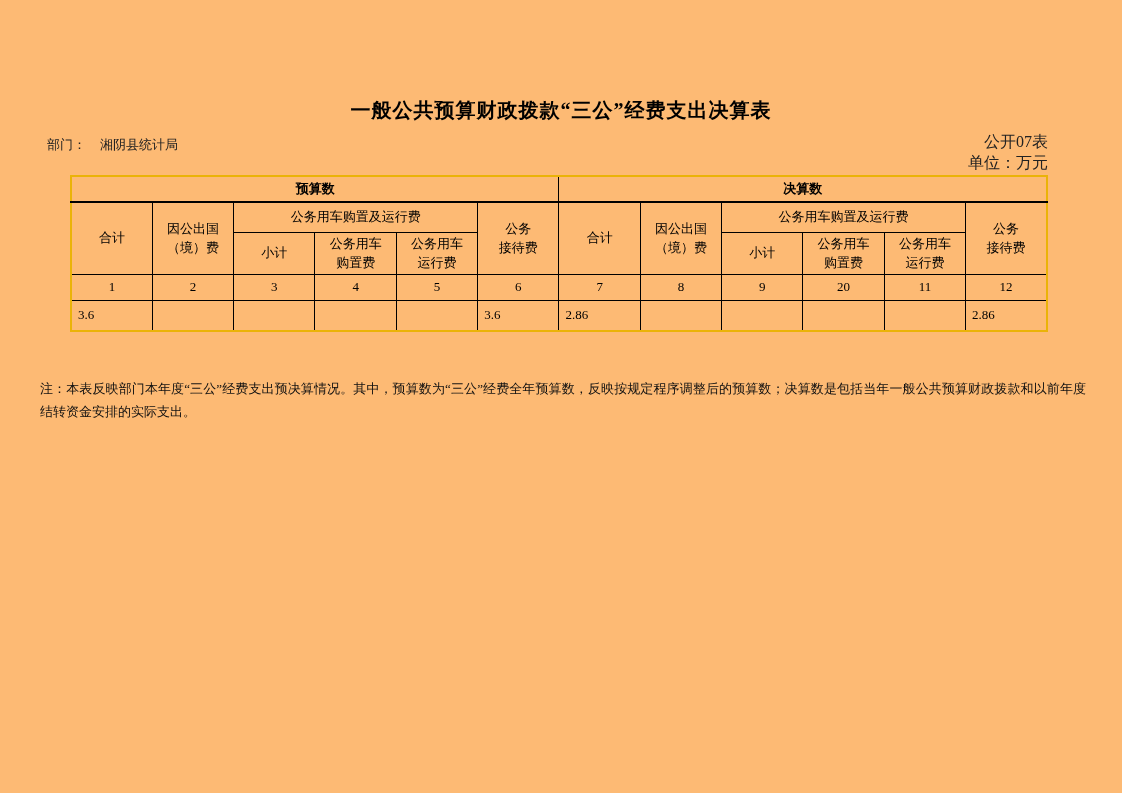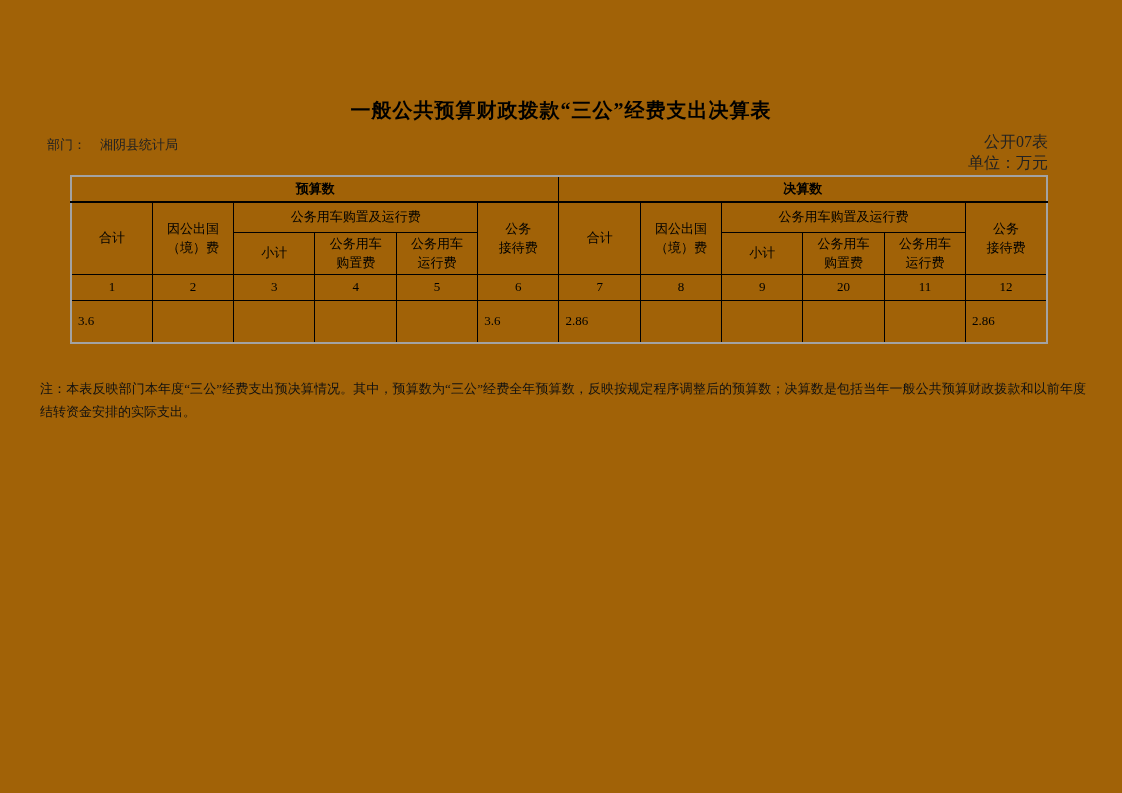--- a/index.html
+++ b/index.html
@@ -1,21 +1,21 @@
 <!DOCTYPE html>
 <html><head>
 <meta charset="utf-8">
 <style>
   * { margin: 0; padding: 0; box-sizing: border-box; }
   html, body { background: #ffffff; }
   .page {
     position: relative;
     width: 1122px;
     height: 793px;
-    background: #a16207;
+    background: #fdba74;
     font-family: "Liberation Serif", "DejaVu Serif", serif;
     color: #1a1a1a;
     overflow: hidden;
   }
   .doc-title {
     position: absolute;
     top: 97px; left: 0;
     width: 100%;
     text-align: center;
     font-size: 20px;
@@ -40,37 +40,37 @@
   }
   table.expense-table {
     position: absolute;
     left: 70px; top: 175px;
     width: 978px;
     border-collapse: collapse;
     table-layout: fixed;
     font-size: 13px;
     color: #000;
   }
-  table.expense-table { border: 2px solid #a3a3a3; }
+  table.expense-table { border: 2px solid #eab308; }
   .expense-table td {
     border: 1px solid #000;
     text-align: center;
     vertical-align: middle;
     padding: 1px 4px;
   }
   .expense-table tr.r1 td {
     height: 26px;
     font-weight: bold;
     border-bottom-width: 2px;
   }
   .expense-table tr.r2 td { height: 30px; }
   .expense-table tr.r3 td { height: 38px; }
   .expense-table tr.r4 td { height: 26px; }
   .expense-table tr.r5 td {
-    height: 43px;
+    height: 31px;
     text-align: left;
     padding-left: 6px;
   }
   .preline { white-space: pre-line; line-height: 1.5; margin-top: 13px; }
   .note {
     position: absolute;
     left: 40px; top: 329px;
     width: 1046px;
     font-size: 13px;
     line-height: 23px;

